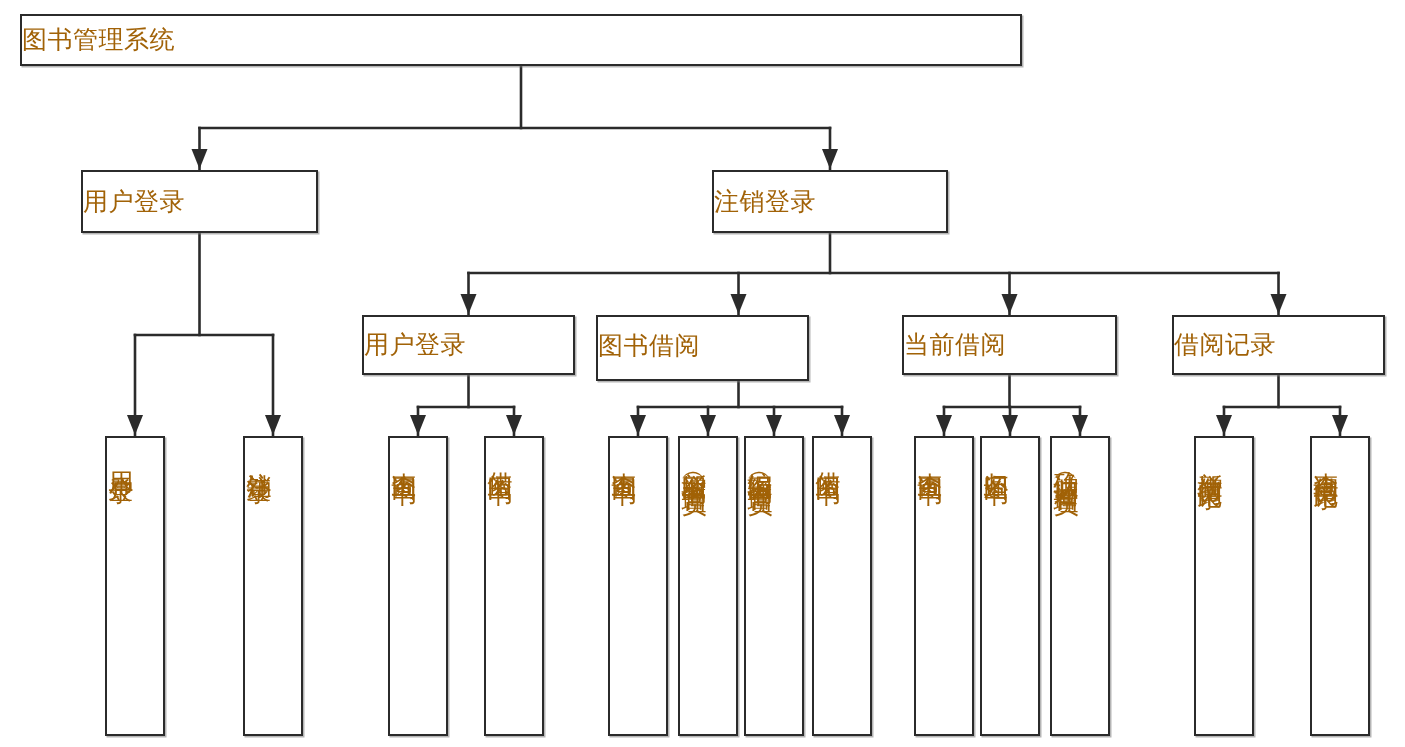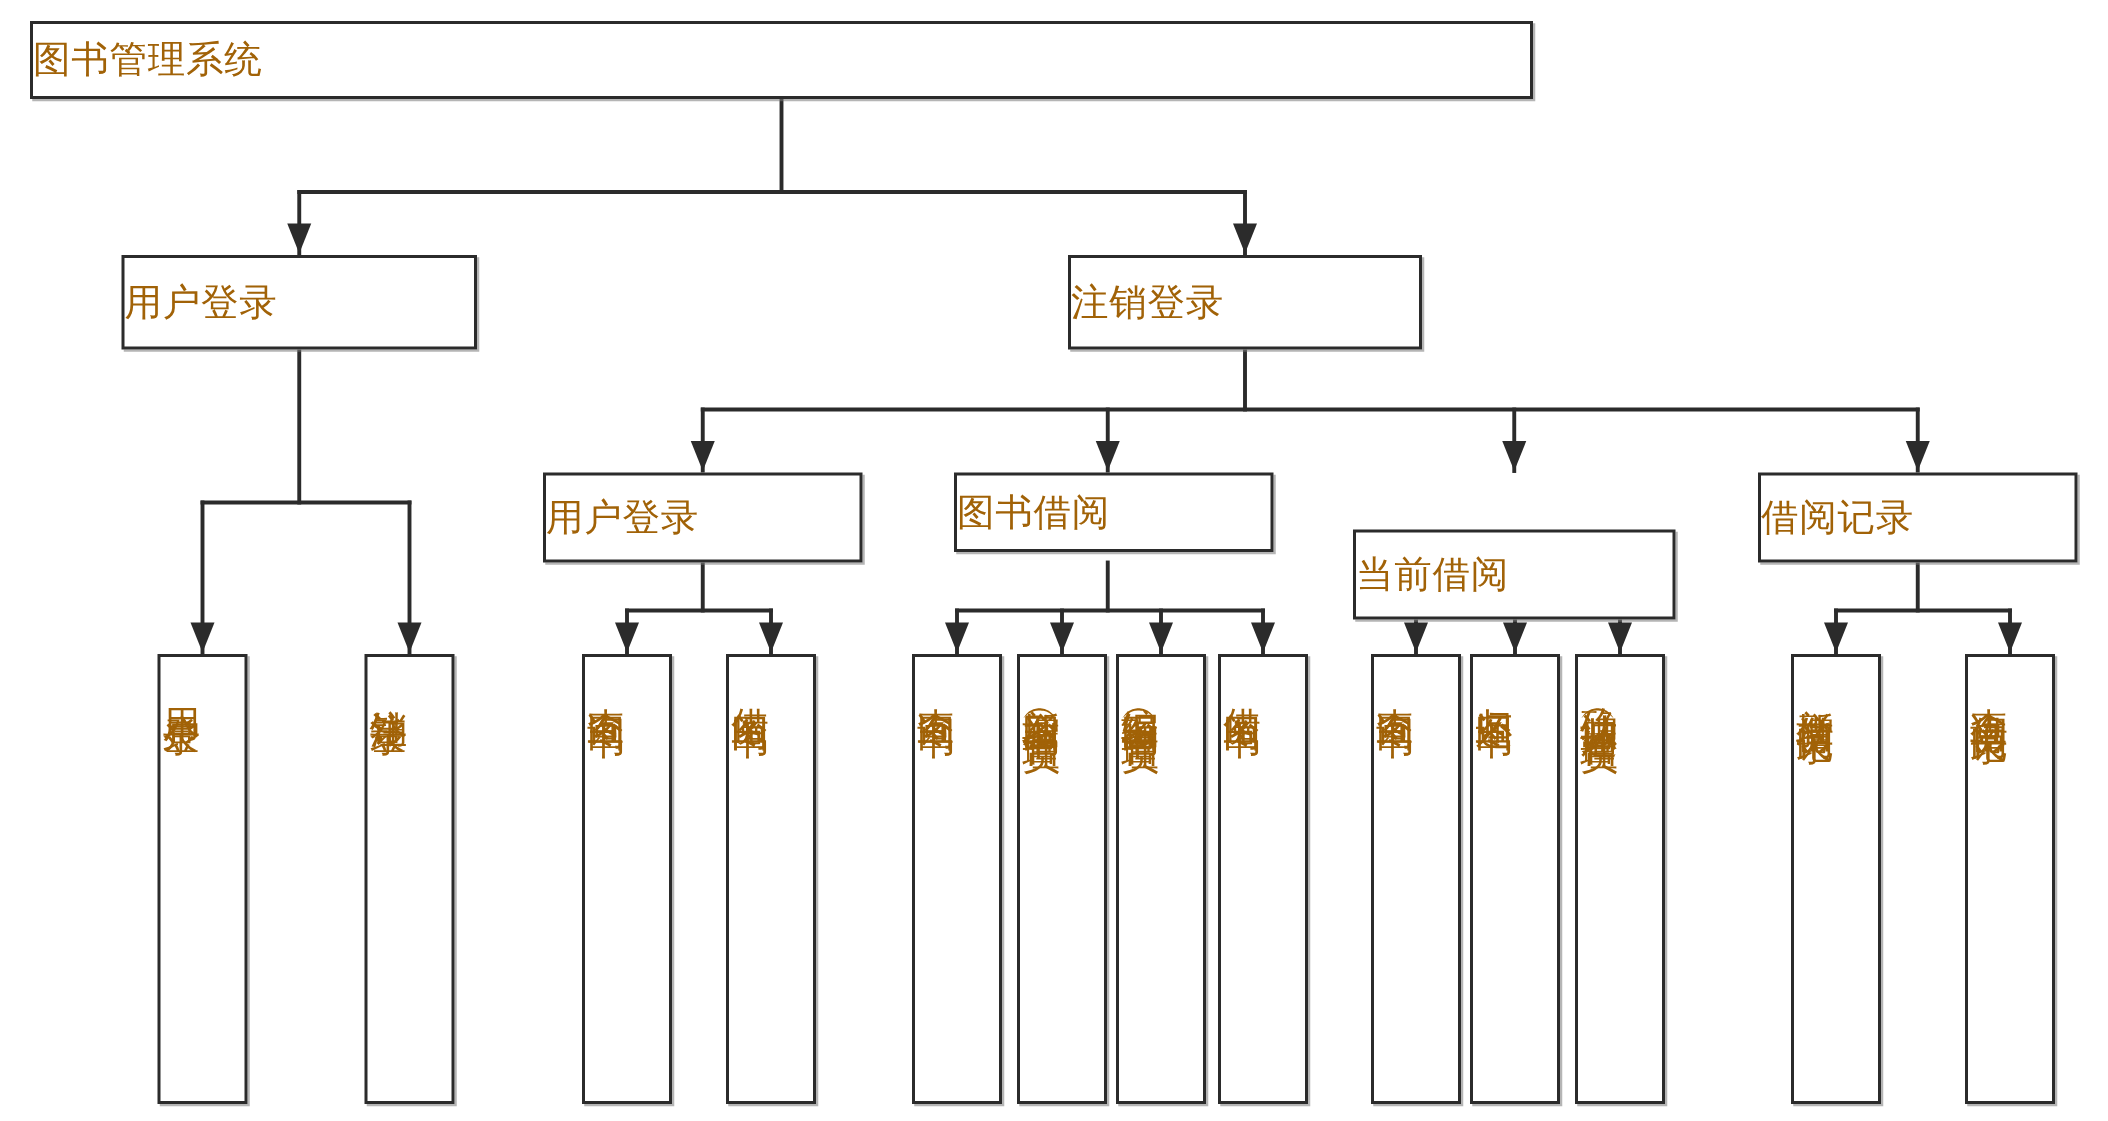--- a/index.html
+++ b/index.html
@@ -132,24 +132,24 @@
       </div>
       <div class="node horizontal" style="left: 81px; top: 170px; width: 237px; height: 63px;">
         <span class="label">用户登录</span>
       </div>
       <div class="node horizontal" style="left: 712px; top: 170px; width: 236px; height: 63px;">
         <span class="label">注销登录</span>
       </div>
       <div class="node horizontal" style="left: 362px; top: 315px; width: 213px; height: 60px;">
         <span class="label">用户登录</span>
       </div>
-      <div class="node horizontal" style="left: 636px; top: 315px; width: 213px; height: 53px;">
+      <div class="node horizontal" style="left: 596px; top: 315px; width: 213px; height: 66px; font-family: Liberation Mono, monospace;">
         <span class="label">图书借阅</span>
       </div>
-      <div class="node horizontal" style="left: 902px; top: 315px; width: 215px; height: 60px; margin-top: 38px;">
+      <div class="node horizontal" style="left: 902px; top: 315px; width: 215px; height: 60px;">
         <span class="label">当前借阅</span>
       </div>
       <div class="node horizontal" style="left: 1172px; top: 315px; width: 213px; height: 60px;">
         <span class="label">借阅记录</span>
       </div>
       <div class="node vertical" style="left: 105px; top: 436px; width: 60px; height: 300px;">
         <span class="label">用户登录</span>
       </div>
       <div class="node vertical" style="left: 243px; top: 436px; width: 60px; height: 300px;">
         <span class="label">注销登录</span>

